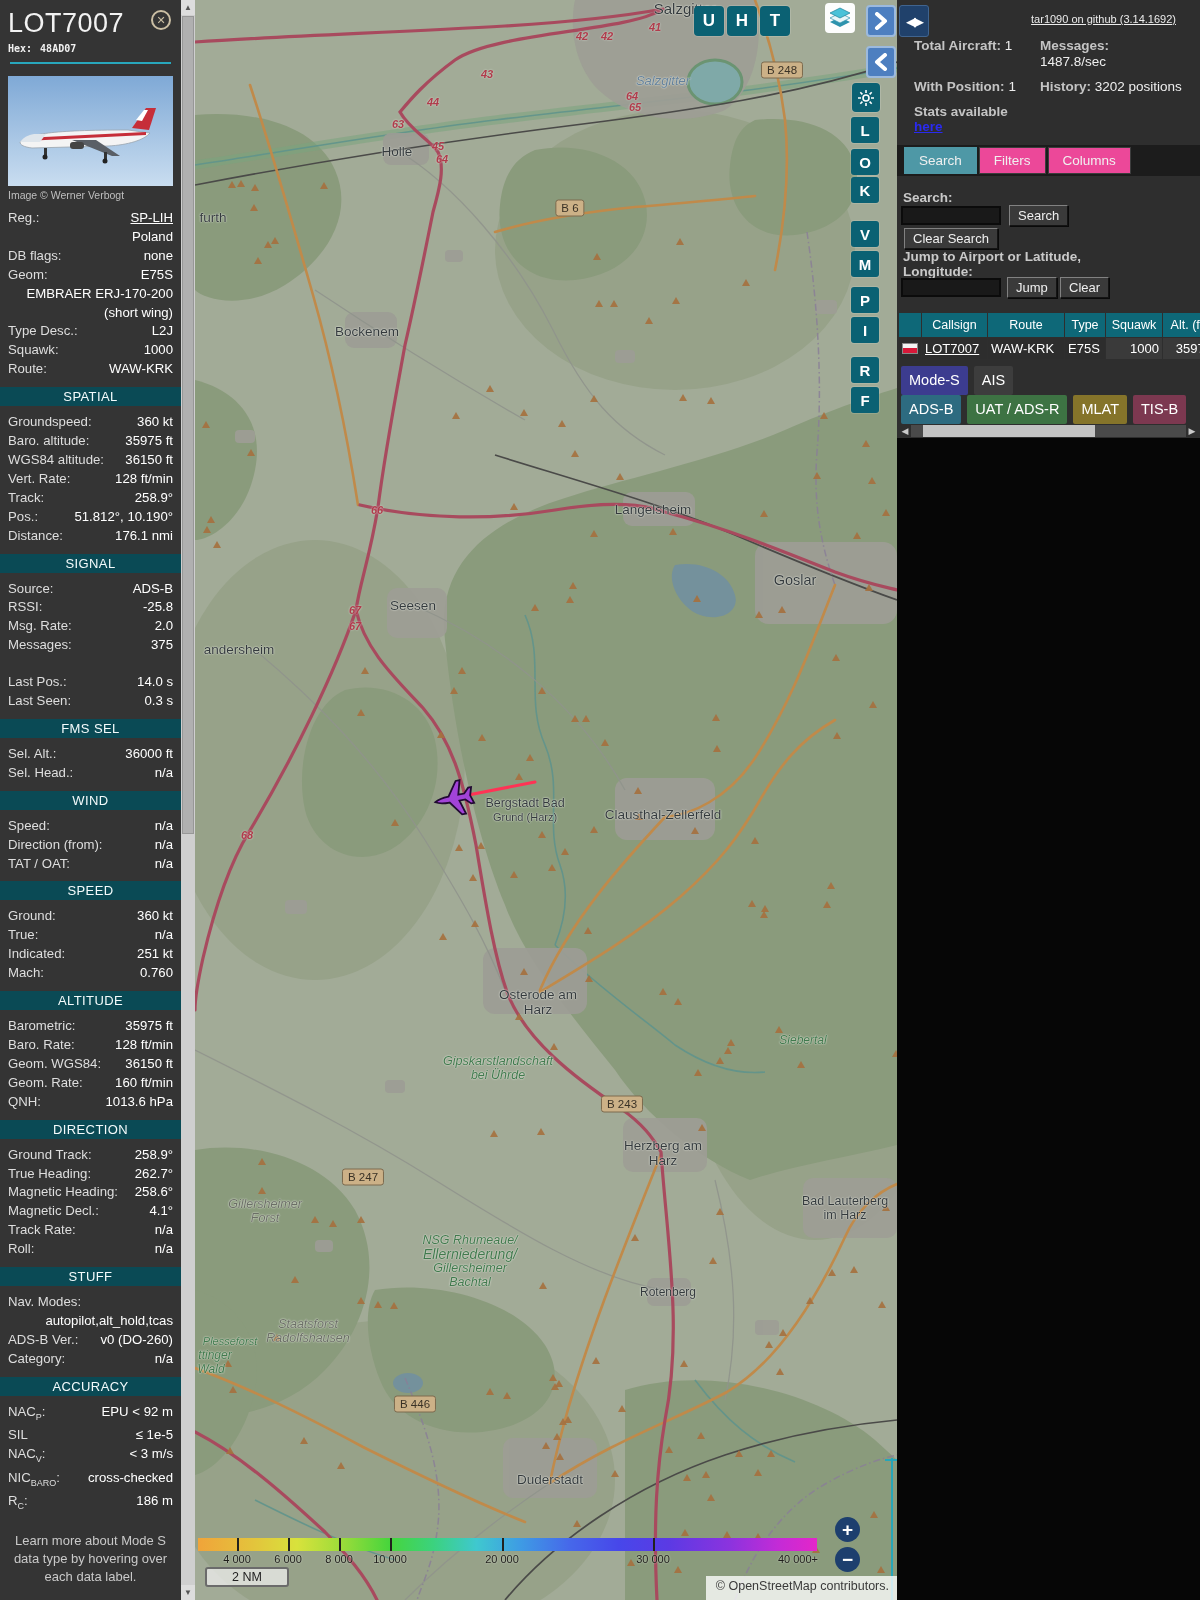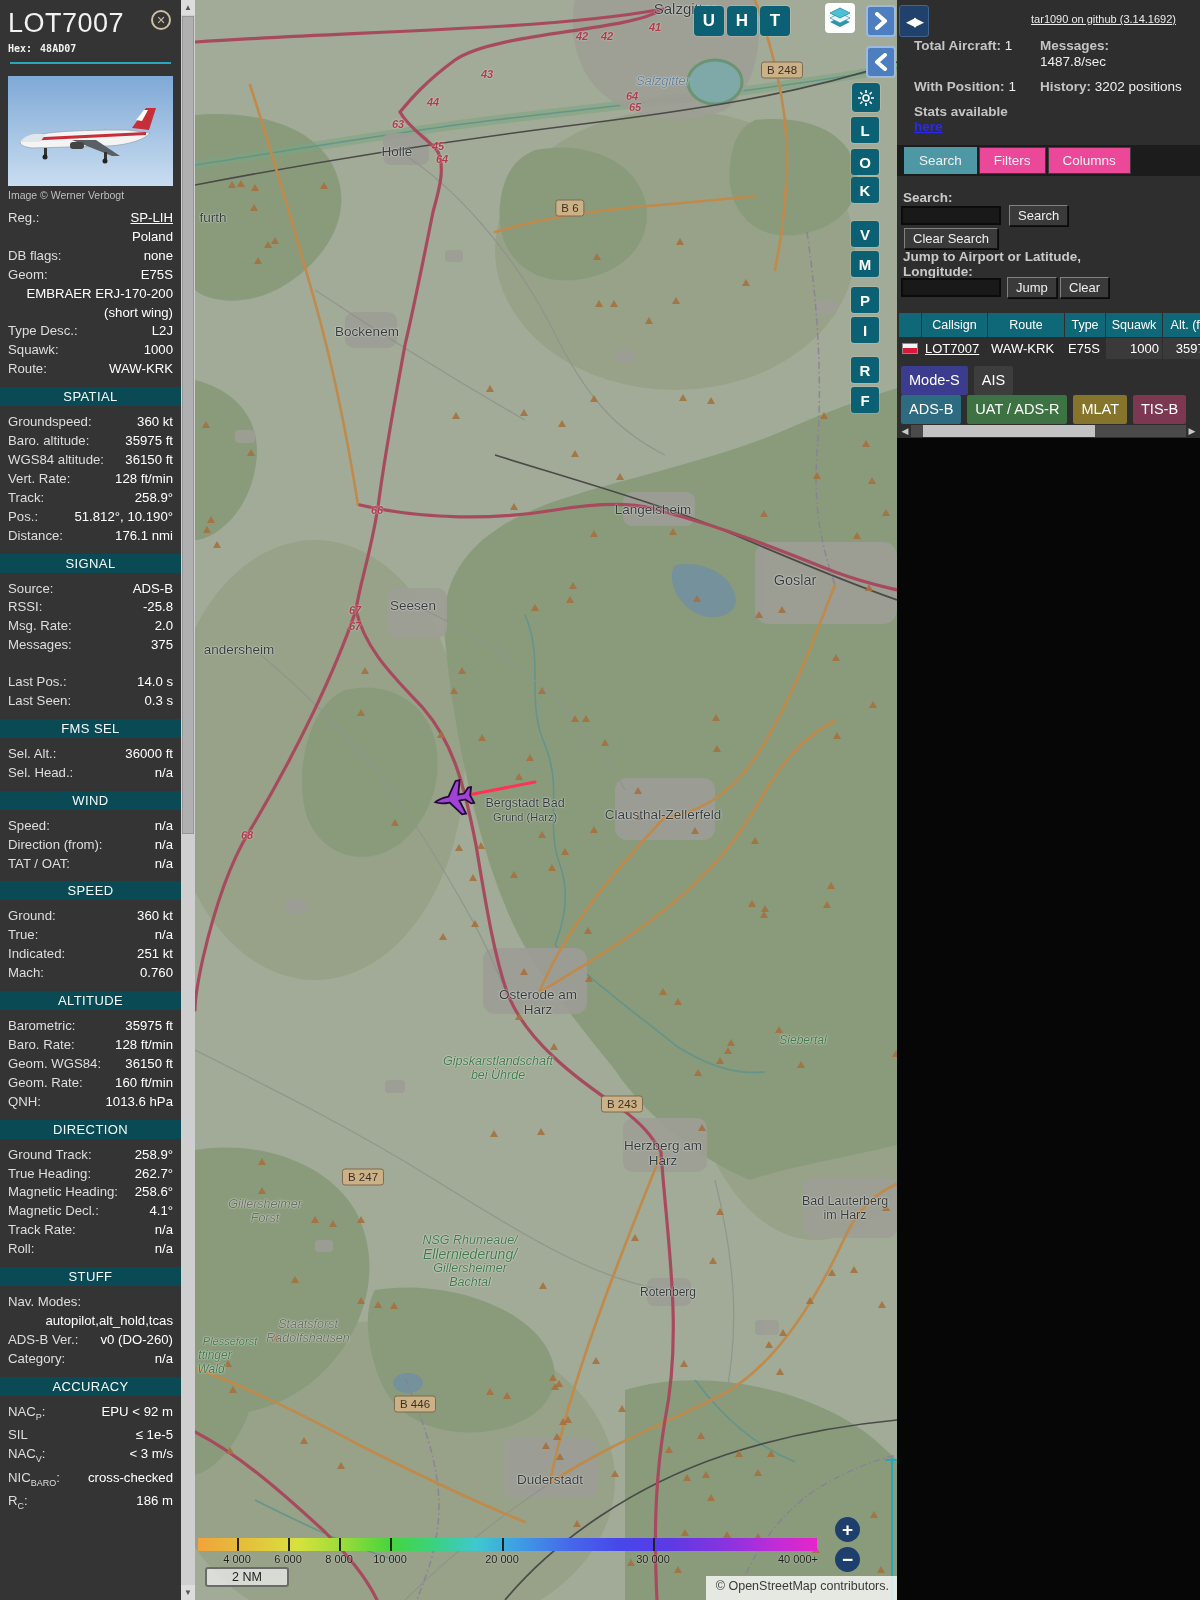--- a/index.html
+++ b/index.html
@@ -338,20 +338,21 @@
       </div>
       <div class="lp-row">
         <span class="lp-lab">NIC<sub>BARO</sub>:</span>
         <span class="lp-val">cross-checked</span>
       </div>
       <div class="lp-row">
         <span class="lp-lab">R<sub>C</sub>:</span>
         <span class="lp-val">186 m</span>
       </div>
     </div>
+  <div class="lp-footer">Learn more about Mode S data type by hovering over each data label.</div>
 </div>
 
 <div id="left-scroll">
   <div class="sb-arrow" style="top:0">▲</div>
   <div class="sb-thumb"></div>
   <div class="sb-arrow" style="top:1585px">▼</div>
 </div>
 
 <div id="map">
   <svg id="map-svg" width="702" height="1600" viewBox="0 0 702 1600">

